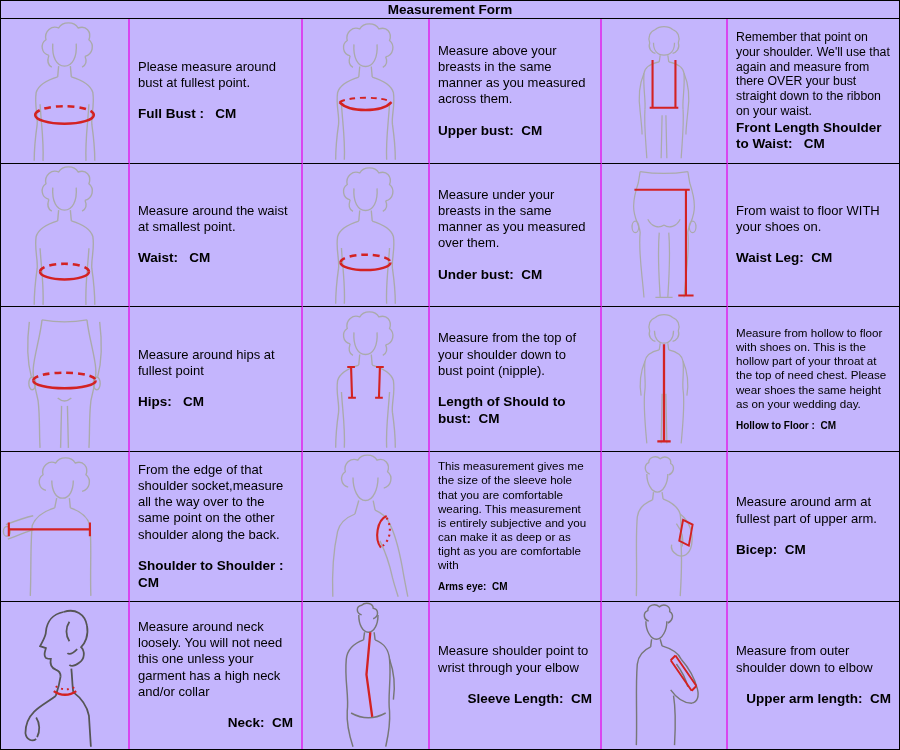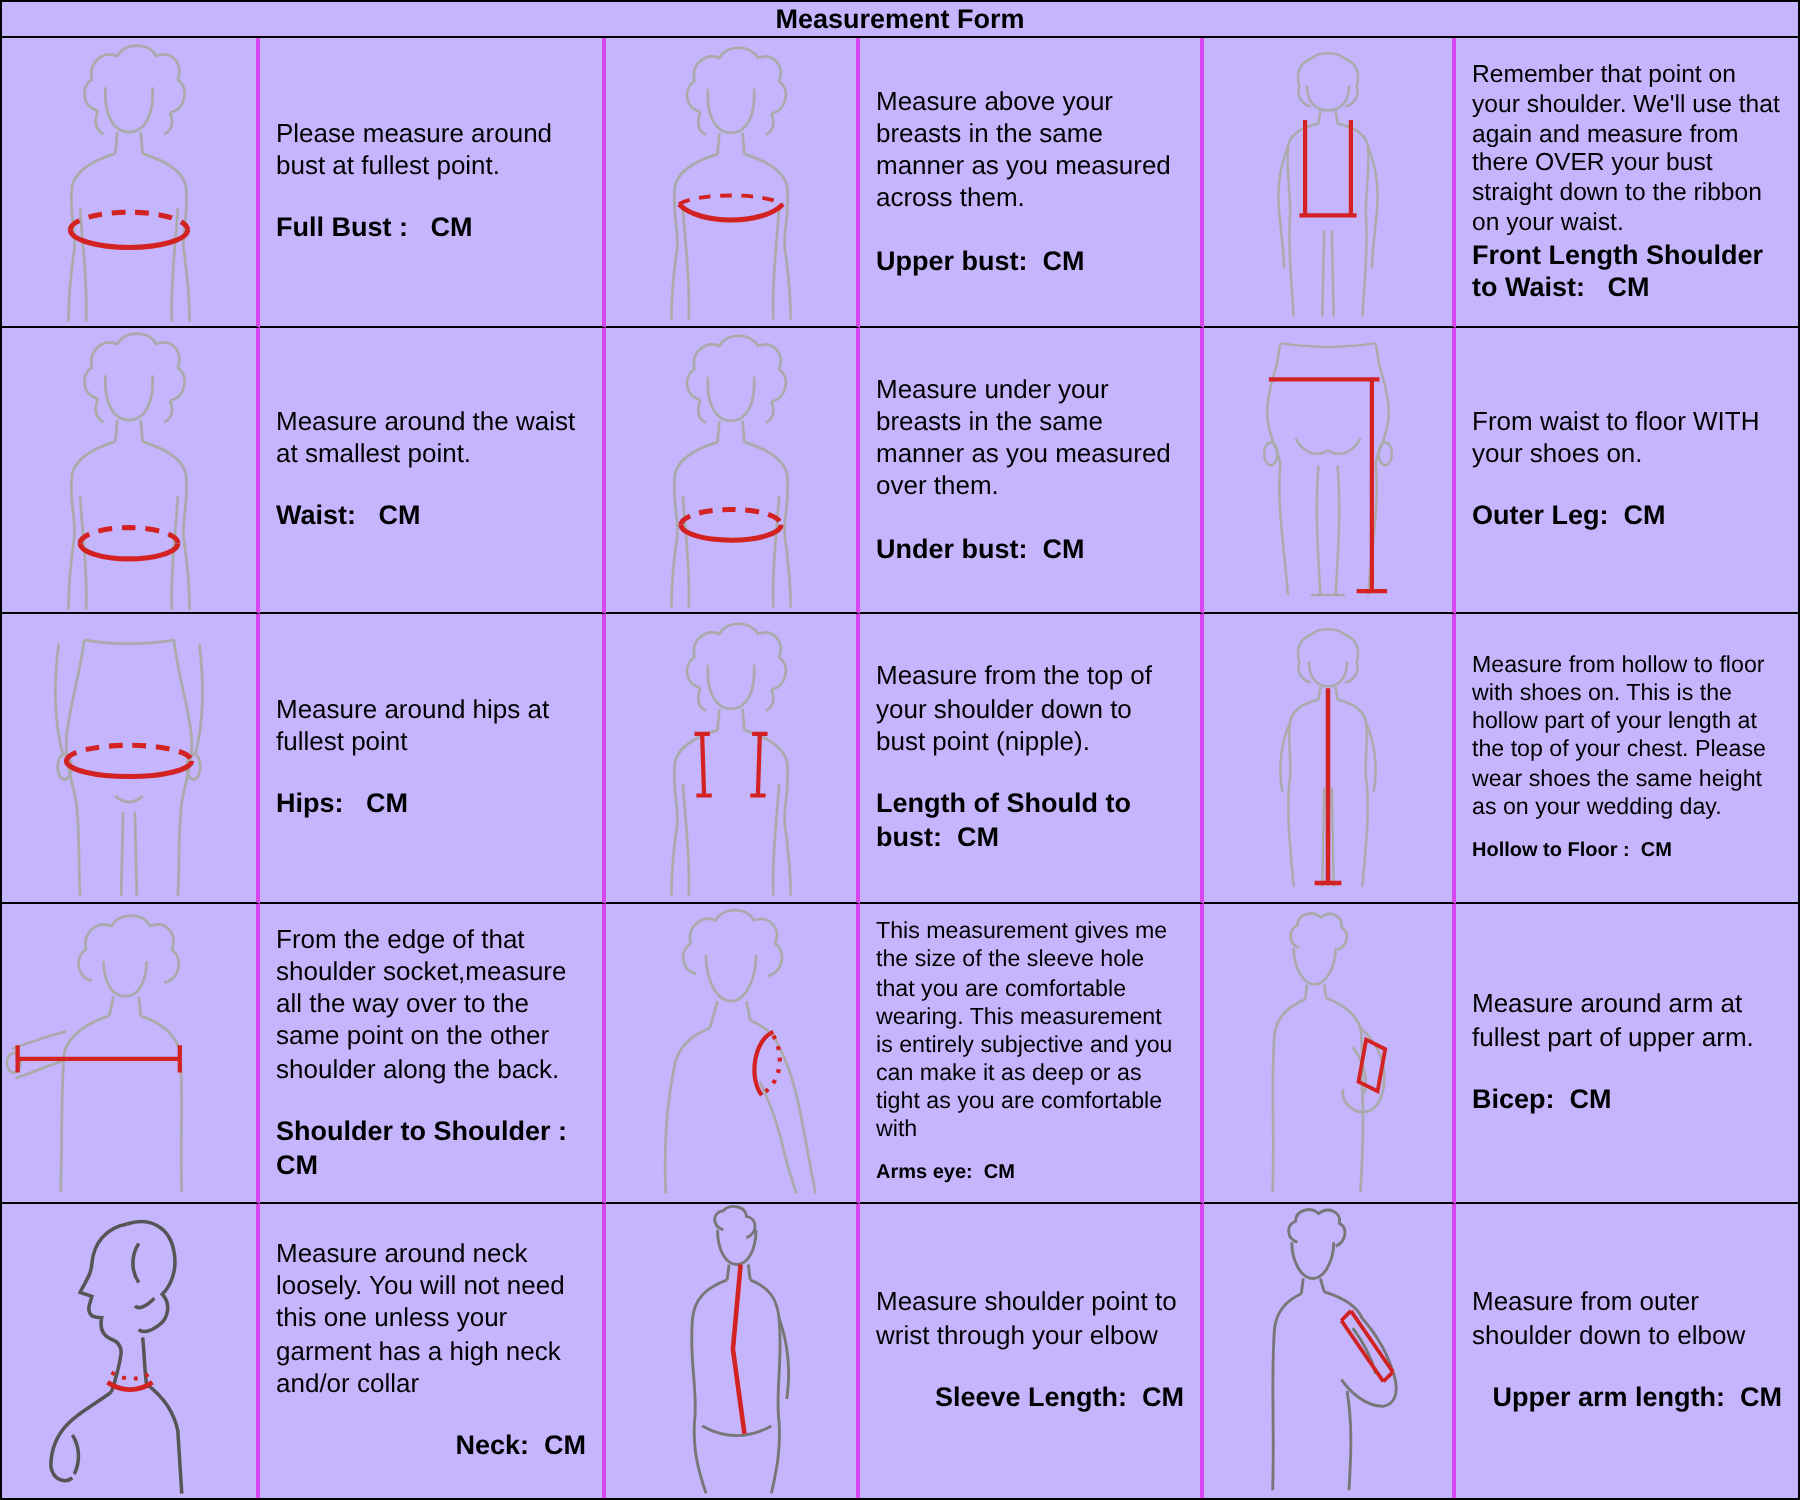--- a/index.html
+++ b/index.html
@@ -163,21 +163,21 @@
           <ellipse cx="95" cy="64" rx="3.5" ry="6"></ellipse>
           <path d="M56,138 L66,138 M64,138 L74,138"></path>
         </g>
         <g stroke="#d32222" fill="none" stroke-width="2.2">
           <path d="M34,25 L92,25 M88,25 L88,136 M80,136 L96,136"></path>
         </g>
       </svg>
     </div>
     <div class="cell txt">
       <p class="desc">From waist to floor WITH your shoes on.</p>
-      <p class="label">Outer Leg:  CM</p>
+      <p class="label">Waist Leg:  CM</p>
     </div>
 
     <div class="cell fig">
       <svg viewBox="0 0 130 145">
         <g stroke="#aaa" fill="none" stroke-width="1.4">
           <path d="M42,12 Q65,16 88,12"></path>
           <path d="M42,12 C40,30 34,48 33,62 C32,74 36,84 38,95 C40,112 39,128 40,143"></path>
           <path d="M88,12 C90,30 96,48 97,62 C98,74 94,84 92,95 C90,112 91,128 90,143"></path>
           <path d="M58,92 Q65,98 72,92 M62,100 L61,143 M68,100 L69,143"></path>
           <path d="M29,14 C26,38 27,55 31,70 M101,14 C104,38 103,55 99,70"></path>
@@ -225,21 +225,21 @@
           <path d="M70,42 C79,44 84,48 85,54 C86,66 84,76 85,84 C87,98 85,118 83,140"></path>
           <path d="M45,54 C40,66 39,78 41,90 M85,54 C90,66 91,78 89,90"></path>
           <path d="M63,88 L62,140 M67,88 L68,140"></path>
         </g>
         <g stroke="#d32222" fill="none" stroke-width="2.4">
           <path d="M65,36 L65,138 M58,138 L72,138"></path>
         </g>
       </svg>
     </div>
     <div class="cell txt xsmall">
-      <p class="desc">Measure from hollow to floor with shoes on. This is the hollow part of your length at the top of your chest. Please wear shoes the same height as on your wedding day.</p>
+      <p class="desc">Measure from hollow to floor with shoes on. This is the hollow part of your throat at the top of need chest. Please wear shoes the same height as on your wedding day.</p>
       <p class="label">Hollow to Floor :  CM</p>
     </div>
 
     <div class="cell fig">
       <svg viewBox="0 0 130 150">
         <g stroke="#aaa" fill="none" stroke-width="1.4">
           <path d="M46,38 C38,36 37,26 43,22 C41,13 49,7 56,10 C60,3 72,3 76,10 C84,7 90,14 87,22 C93,27 91,37 83,39"></path>
           <path d="M52,28 C52,38 56,46 63,46 C70,46 74,38 74,28"></path>
           <path d="M57,46 L55,56 M70,46 L71,56"></path>
           <path d="M55,56 C42,60 35,66 32,74 C30,92 31,118 30,146"></path>

